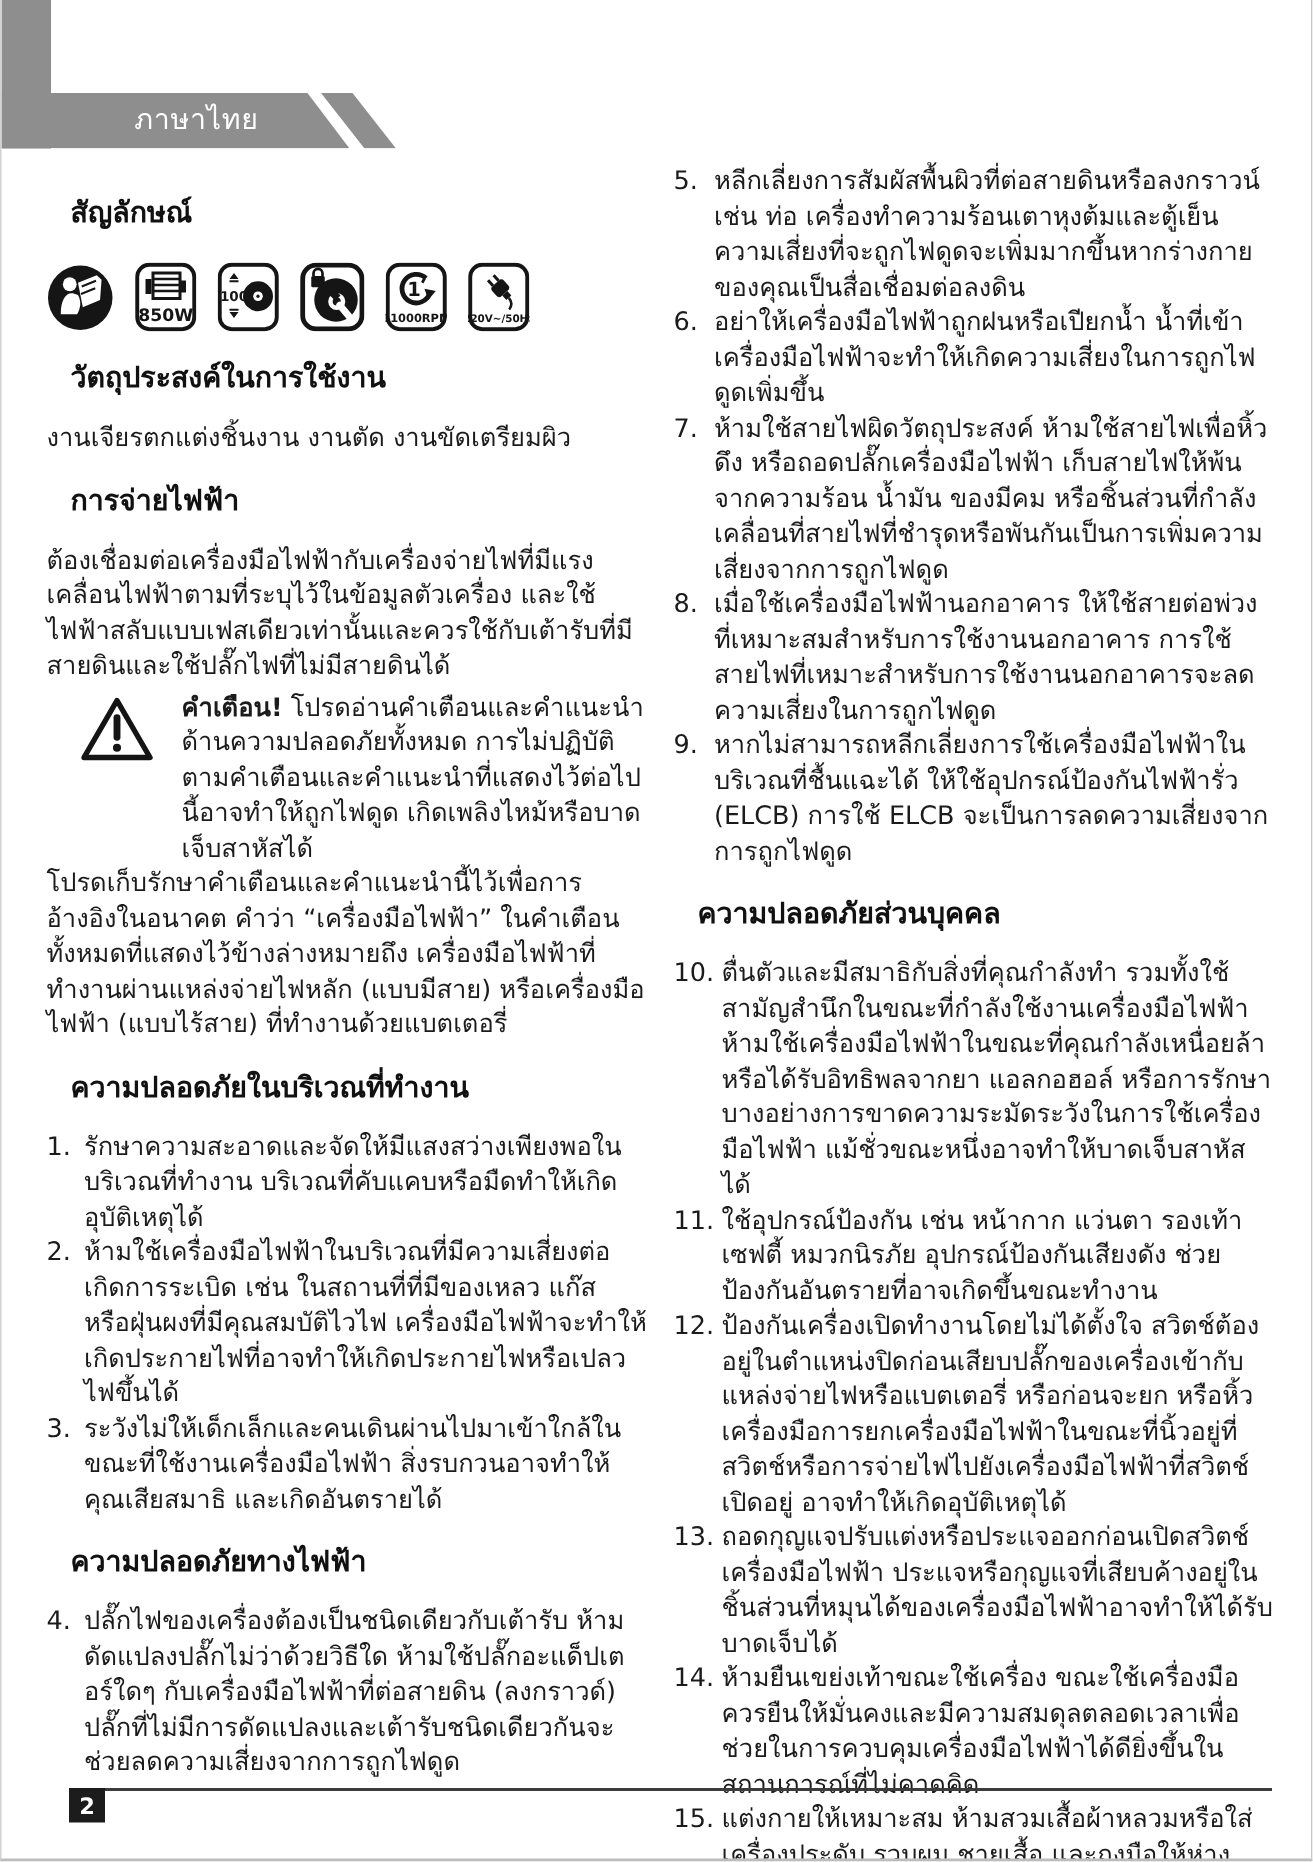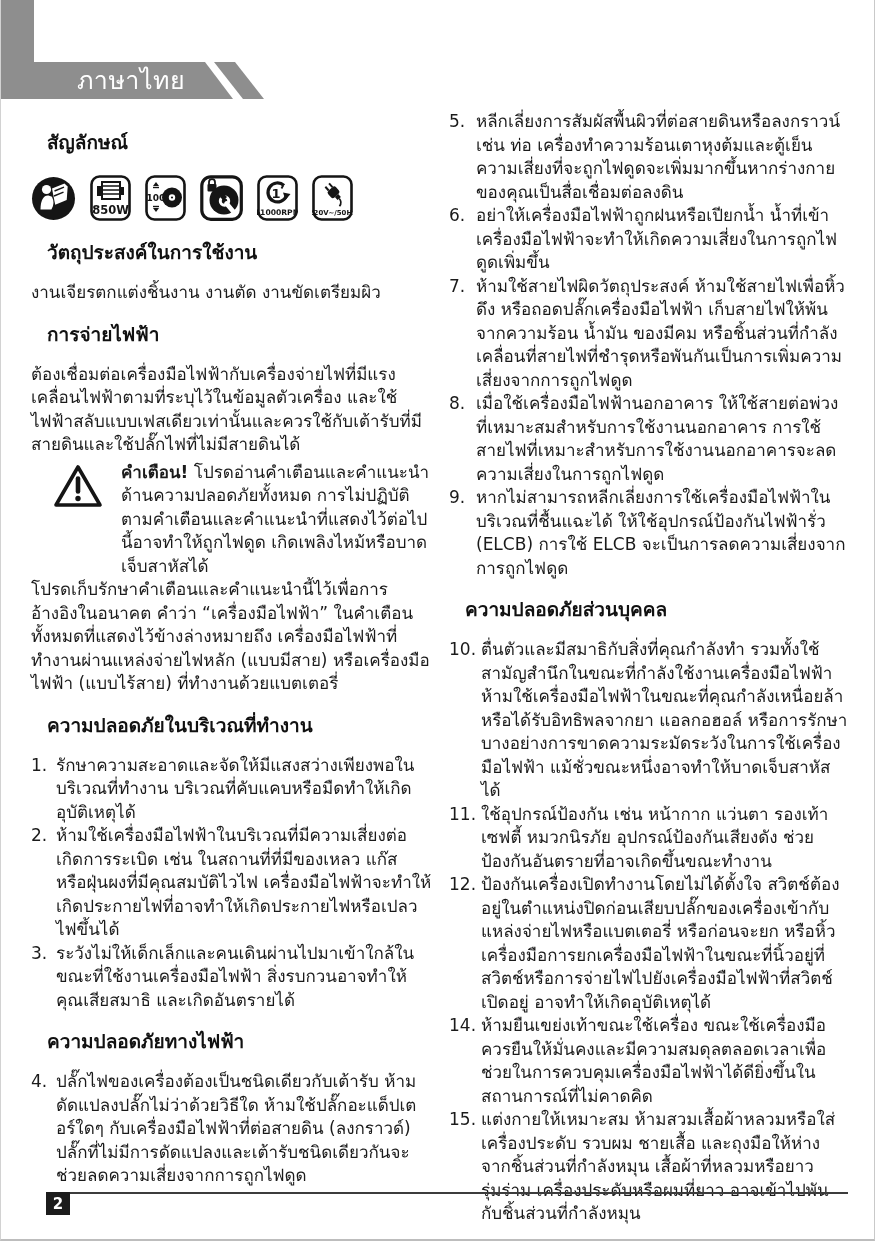--- a/index.html
+++ b/index.html
@@ -13,21 +13,21 @@
     border-left:1px solid #d2d2d2;border-right:1px solid #c9c9c9;border-bottom:2px solid #bdbdbd;
     overflow:hidden;color:#1b1b1b;
   }
   
   .hdr-bar{position:absolute;left:0;top:0;width:33px;height:99px;background:#8e8e8e;}
   .hdr-band{position:absolute;left:0;top:62px;width:232px;height:37px;background:#8e8e8e;
     clip-path:polygon(0 0,204px 0,232px 100%,0 100%);}
   .hdr-stripe{position:absolute;left:213px;top:62px;width:62px;height:37px;background:#8e8e8e;
     clip-path:polygon(0 0,21px 0,50px 100%,29px 100%);}
   .hdr-label{position:absolute;left:75px;top:67px;width:110px;text-align:center;
-    color:#ffffff;font-size:25px;line-height:27px;letter-spacing:.5px;}
+    color:#ffffff;font-size:19px;line-height:27px;letter-spacing:.5px;}
   
   .col{position:absolute;font-size:17px;line-height:23.5px;}
   .col-left{left:30px;top:113px;width:402px;}
   .col-right{left:448px;top:110px;width:400px;}
   h3.sec{font-size:19px;line-height:26px;margin:16px;font-weight:bold;color:#111;}
   p.body{margin:0;}
   
   .mt-icons{margin-top:18px;}
   .mt-h2{margin-top:28px;}
   .mt-h3{margin-top:26px;}
@@ -222,20 +222,24 @@
       </div>
       <div class="li two">
         <span class="num">11.</span>
         <span class="txt">ใช้อุปกรณ์ป้องกัน เช่น หน้ากาก แว่นตา รองเท้าเซฟตี้ หมวกนิรภัย อุปกรณ์ป้องกันเสียงดัง ช่วยป้องกันอันตรายที่อาจเกิดขึ้นขณะทำงาน</span>
       </div>
       <div class="li two">
         <span class="num">12.</span>
         <span class="txt">ป้องกันเครื่องเปิดทำงานโดยไม่ได้ตั้งใจ สวิตช์ต้องอยู่ในตำแหน่งปิดก่อนเสียบปลั๊กของเครื่องเข้ากับแหล่งจ่ายไฟหรือแบตเตอรี่ หรือก่อนจะยก หรือหิ้วเครื่องมือการยกเครื่องมือไฟฟ้าในขณะที่นิ้วอยู่ที่สวิตช์หรือการจ่ายไฟไปยังเครื่องมือไฟฟ้าที่สวิตช์เปิดอยู่ อาจทำให้เกิดอุบัติเหตุได้</span>
       </div>
       <div class="li two">
+        <span class="num">13.</span>
+        <span class="txt">ถอดกุญแจปรับแต่งหรือประแจออกก่อนเปิดสวิตช์เครื่องมือไฟฟ้า ประแจหรือกุญแจที่เสียบค้างอยู่ในชิ้นส่วนที่หมุนได้ของเครื่องมือไฟฟ้าอาจทำให้ได้รับบาดเจ็บได้</span>
+      </div>
+      <div class="li two">
         <span class="num">14.</span>
         <span class="txt">ห้ามยืนเขย่งเท้าขณะใช้เครื่อง ขณะใช้เครื่องมือควรยืนให้มั่นคงและมีความสมดุลตลอดเวลาเพื่อช่วยในการควบคุมเครื่องมือไฟฟ้าได้ดียิ่งขึ้นในสถานการณ์ที่ไม่คาดคิด</span>
       </div>
       <div class="li two">
         <span class="num">15.</span>
         <span class="txt">แต่งกายให้เหมาะสม ห้ามสวมเสื้อผ้าหลวมหรือใส่เครื่องประดับ รวบผม ชายเสื้อ และถุงมือให้ห่างจากชิ้นส่วนที่กำลังหมุน เสื้อผ้าที่หลวมหรือยาวรุ่มร่าม เครื่องประดับหรือผมที่ยาว อาจเข้าไปพันกับชิ้นส่วนที่กำลังหมุน</span>
       </div>
 
     </div>
   </div>

